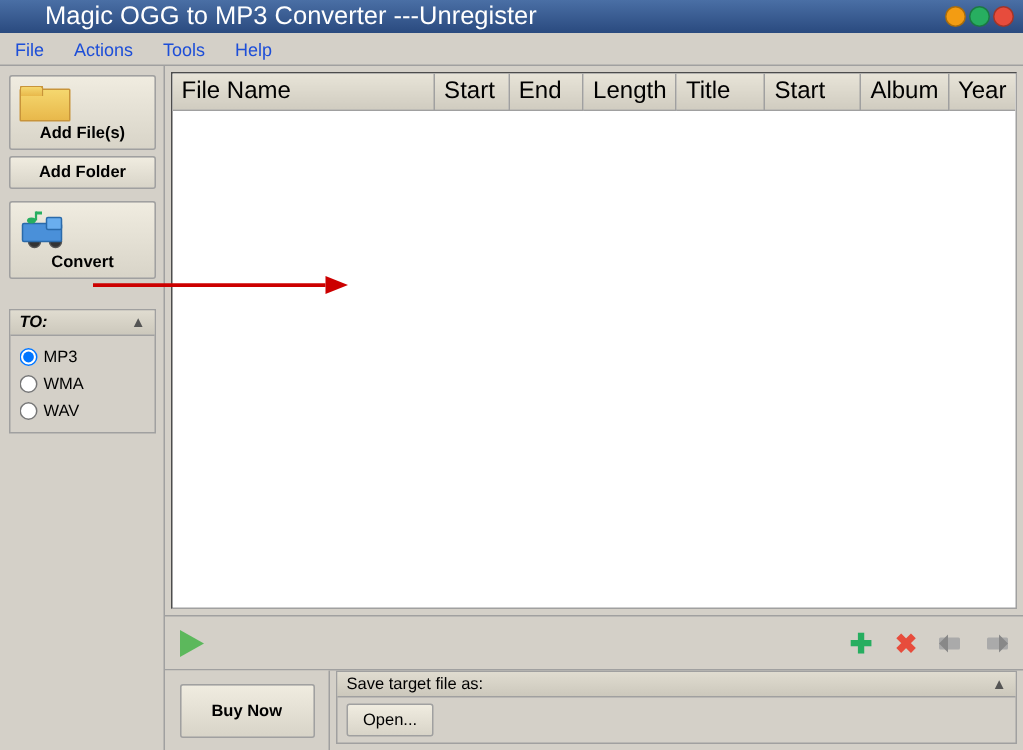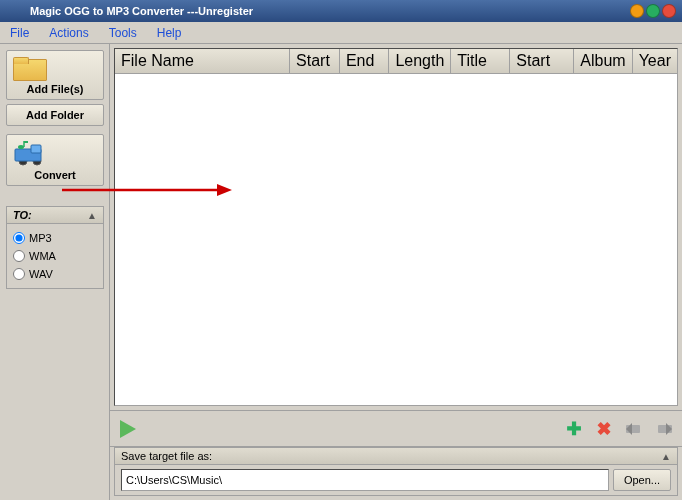--- a/index.html
+++ b/index.html
@@ -16,22 +16,22 @@
     .title-bar {
       background: linear-gradient(to bottom, #4a6fa5, #2a4a7f);
       color: white;
       padding: 3px 6px;
       display: flex;
       align-items: center;
       justify-content: space-between;
       height: 22px;
     }
     .title-bar-text {
-      font-size: 11px;
-      font-weight: bold;
+      font-size: 17px;
+      font-weight: normal;
       padding-left: 24px;
     }
     .title-bar-controls {
       display: flex;
       gap: 2px;
     }
     .title-btn {
       width: 14px;
       height: 14px;
       border-radius: 50%;
@@ -426,28 +426,30 @@
       </button>
       <button class="icon-btn">
         <svg width="20" height="20">
           <rect x="4" y="6" width="14" height="8" rx="1" fill="#aaa"></rect>
           <polygon points="18,10 12,4 12,16" fill="#888"></polygon>
         </svg>
       </button>
     </div>
 
     <div class="bottom-area">
+      <div class="buy-now-section">
+        <button class="buy-now-btn">Buy Now</button>
+      </div>
       <div class="right-bottom">
         <div class="save-panel">
           <div class="save-header">
             <span>Save target file as:</span>
             <span class="collapse-arrow">▲</span>
           </div>
           <div class="save-content">
-            <input type="text" class="save-path-input" value="C:\Users\CS\Music\" style="">
             <button class="save-btn">Open...</button>
           </div>
         </div>
       </div>
     </div>
 
   </div>
 
 </div>
 

